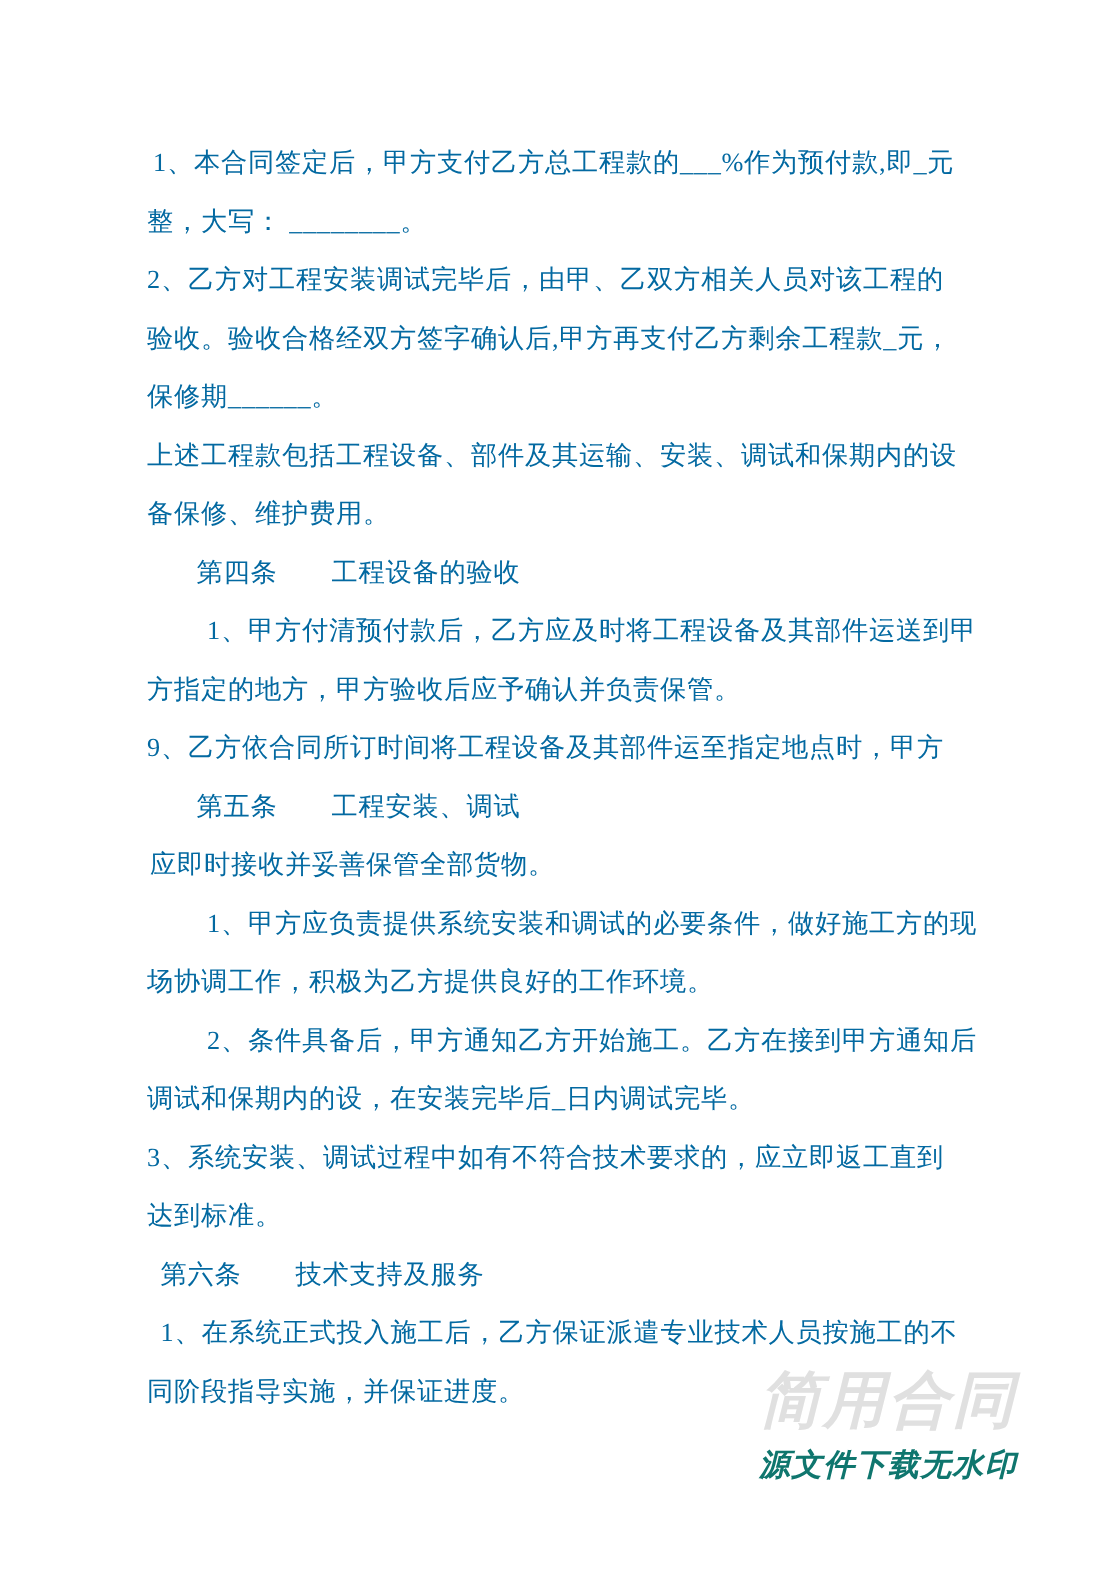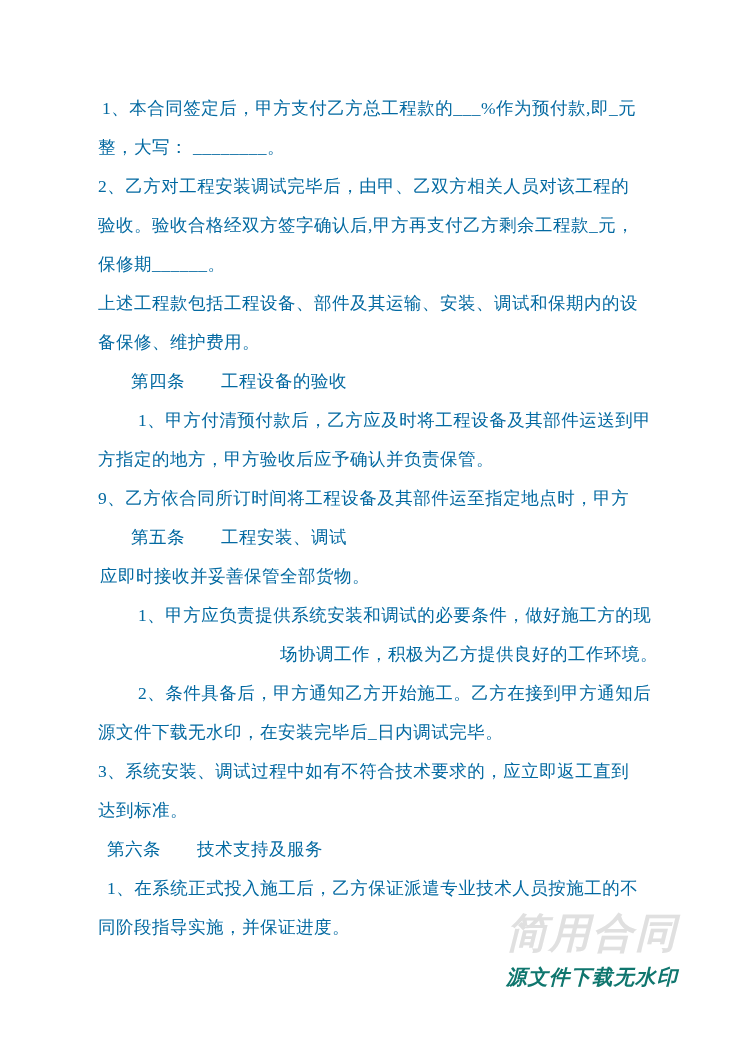--- a/index.html
+++ b/index.html
@@ -68,23 +68,23 @@
       <div class="line" style="padding-left: 0px;">保修期______。</div>
       <div class="line" style="padding-left: 0px;">上述工程款包括工程设备、部件及其运输、安装、调试和保期内的设</div>
       <div class="line" style="padding-left: 0px;">备保修、维护费用。</div>
       <div class="line" style="padding-left: 33px;">第四条　　工程设备的验收</div>
       <div class="line" style="padding-left: 40px;">1、甲方付清预付款后，乙方应及时将工程设备及其部件运送到甲</div>
       <div class="line" style="padding-left: 0px;">方指定的地方，甲方验收后应予确认并负责保管。</div>
       <div class="line" style="padding-left: 0px;">9、乙方依合同所订时间将工程设备及其部件运至指定地点时，甲方</div>
       <div class="line" style="padding-left: 33px;">第五条　　工程安装、调试</div>
       <div class="line" style="padding-left: 2px;">应即时接收并妥善保管全部货物。</div>
       <div class="line" style="padding-left: 40px;">1、甲方应负责提供系统安装和调试的必要条件，做好施工方的现</div>
-      <div class="line" style="padding-left: 0px; text-align: right;">场协调工作，积极为乙方提供良好的工作环境。</div>
+      <div class="line" style="padding-left: 0px;">场协调工作，积极为乙方提供良好的工作环境。</div>
       <div class="line" style="padding-left: 40px;">2、条件具备后，甲方通知乙方开始施工。乙方在接到甲方通知后</div>
-      <div class="line" style="padding-left: 0px;">源文件下载无水印，在安装完毕后_日内调试完毕。</div>
+      <div class="line" style="padding-left: 0px;">调试和保期内的设，在安装完毕后_日内调试完毕。</div>
       <div class="line" style="padding-left: 0px;">3、系统安装、调试过程中如有不符合技术要求的，应立即返工直到</div>
       <div class="line" style="padding-left: 0px;">达到标准。</div>
       <div class="line" style="padding-left: 9px;">第六条　　技术支持及服务</div>
       <div class="line" style="padding-left: 9px;">1、在系统正式投入施工后，乙方保证派遣专业技术人员按施工的不</div>
       <div class="line" style="padding-left: 0px;">同阶段指导实施，并保证进度。</div>
     </div>
 
   <div class="watermark">
     <div class="watermark-title" style="color: rgb(224, 224, 224);">简用合同</div>
     <div class="watermark-subtitle" style="color: #0f766e;">源文件下载无水印</div>

